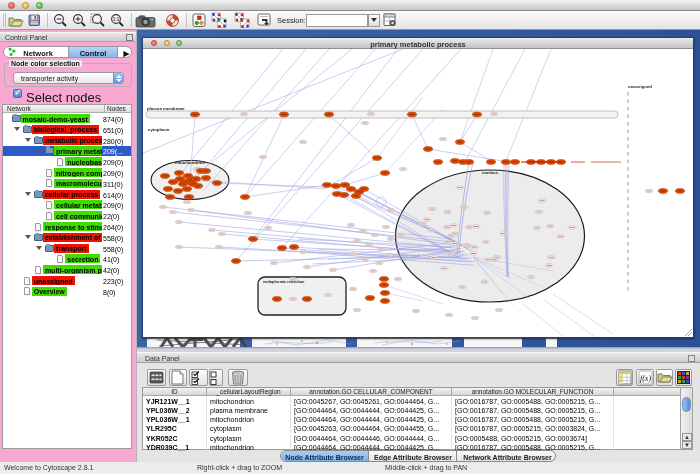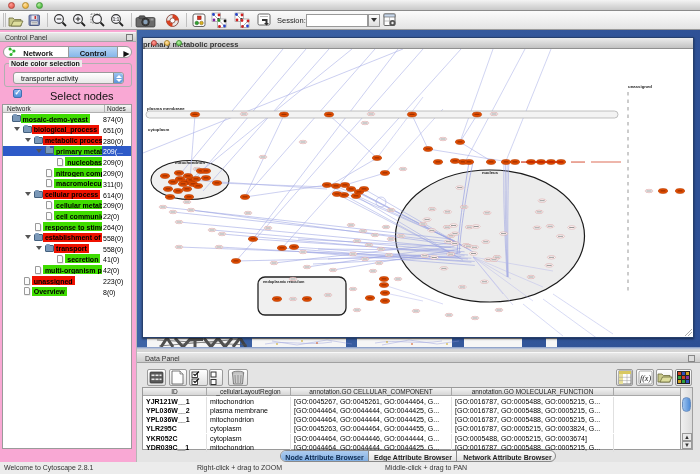--- a/index.html
+++ b/index.html
@@ -37,21 +37,21 @@
   font-size:7px; color:#111; padding:2px 0 0 7px; }
 #combo .btn { position:absolute; right:0px; top:0px; width:10px; height:10px;
   background:linear-gradient(#9cc4f0,#5a94da); border-left:1px solid #8a8a8a; border-radius:0 3px 3px 0; }
 #combo .btn:before { content:""; position:absolute; left:2px; top:1.5px; width:0; height:0;
   border-left:3px solid transparent; border-right:3px solid transparent; border-bottom:3px solid #fff; }
 #combo .btn:after { content:""; position:absolute; left:2px; bottom:1.5px; width:0; height:0;
   border-left:3px solid transparent; border-right:3px solid transparent; border-top:3px solid #fff; }
 #checkbox { position:absolute; left:13px; top:59px; width:9px; height:9px;
   background:linear-gradient(#8ab8ee,#4f8cd8); border:1px solid #4070b0; border-radius:2px; }
 #checkbox:before { content:"\2713"; position:absolute; left:0.5px; top:-2px; color:#fff; font-size:8px; font-weight:bold; }
-#cklbl { position:absolute; left:26px; top:60px; font-size:11px; color:#111;margin-left:24px; }
+#cklbl { position:absolute; left:26px; top:60px; font-size:13px; color:#111; }
 
 #tree { position:absolute; left:2px; top:74px; width:130px; height:345px;
   background:#fff; border:1px solid #9a9a9a; font-size:7.5px; }
 #treehdr { position:absolute; left:0; top:0; width:128px; height:8px;
   background:linear-gradient(#f6f6f6,#dcdcdc); border-bottom:1px solid #b0b0b0;
   font-size:6.5px; color:#222; }
 #treehdr .c2 { position:absolute; left:101px; top:0; border-left:1px solid #b0b0b0; height:8px; padding-left:2px; }
 .trow { position:absolute; left:0; width:128px; height:10.5px; }
 .trow .nm { position:absolute; top:0.5px; height:9px; font-weight:bold; font-size:7px;
   color:#000; padding:1.5px 2px 0 2px; white-space:nowrap; overflow:hidden; }
@@ -65,21 +65,21 @@
 .fold:before { content:""; position:absolute; left:0px; top:-2px; width:4px; height:2px;
   background:#7a98b8; border-radius:1px 1px 0 0; }
 .file { position:absolute; top:1px; width:6px; height:8px; background:#fcfcfc; border:0.5px solid #9a9a9a; border-radius:0 2px 0 0; box-shadow:0.5px 0.5px 0 rgba(0,0,0,0.15); }
 
 #mdi { left:137px; top:30px; width:563px; height:322px;
   background:linear-gradient(100deg,#3f66a8,#2d4f94); }
 #netwin { position:absolute; left:5px; top:7px; width:552px; height:301px;
   background:#fff; border:1px solid #26406e; box-shadow:0 1px 2px rgba(0,0,0,.5); }
 #nettitle { position:absolute; left:0; top:0; width:550px; height:11px;
   background:linear-gradient(#ececec,#c2c2c2); border-bottom:1px solid #909090;
-  font-size:7.5px; font-weight:bold; color:#333; text-align:left; padding-top:1.5px; }
+  font-size:7.5px; font-weight:bold; color:#333; text-align:center; padding-top:1.5px; }
 
 .bgwin { position:absolute; background:#f6f6f6; top:308px; height:9px; border-top:1px solid #888; }
 #mdibottom { position:absolute; left:0; top:317px; width:563px; height:5px; background:linear-gradient(#7e96c4 0%,#b8c2d8 30%,#d6d6d6 55%,#d2d2d2 100%); }
 
 #dpanel { left:137px; top:352px; width:563px; height:110px; background:#e4e4e4; }
 #dphead { position:absolute; left:0; top:0; width:563px; height:11px;
   background:linear-gradient(#e8e8e8,#cccccc); border-bottom:1px solid #a0a0a0; border-top:1px solid #f8f8f8;
   font-size:7px; color:#333; padding:2px 0 0 8px; }
 .dbtn { position:absolute; top:17px; height:17px; background:linear-gradient(#ffffff,#e0e0e0);
   border:1px solid #9a9a9a; border-radius:2px; }

